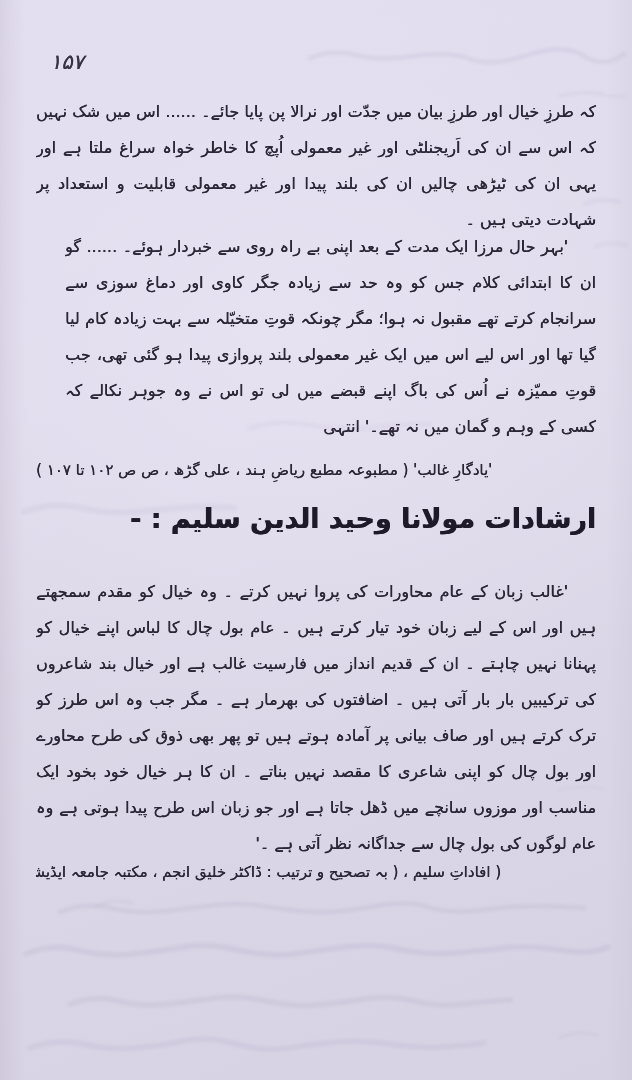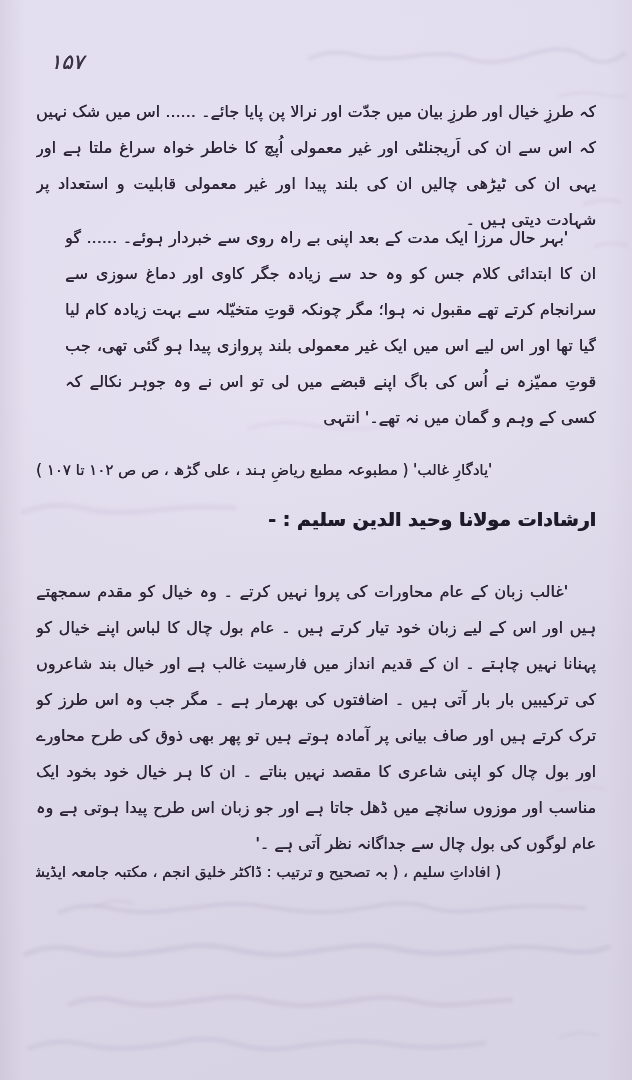--- a/index.html
+++ b/index.html
@@ -40,34 +40,34 @@
   .para{
     right:36px;left:36px;
     font-size:16px;
     line-height:36px;
     text-align:justify;
     text-shadow:0.3px 0 0 currentColor;
     overflow:hidden;
   }
   .para.indent{text-indent:28px;}
   .para1{top:94px;height:150px;}
-  .para2{top:220px;height:216px;margin-left:29px;}
+  .para2{top:229px;height:216px;margin-left:29px;}
   .citation{
     right:36px;left:36px;
     font-size:15px;
     line-height:30px;
     text-shadow:0.25px 0 0 currentColor;
     white-space:nowrap;
     overflow:hidden;
   }
   .citation1{top:455px;text-align:left;}
   .heading{
     top:497px;right:36px;left:48px;
     margin:0;
-    font-size:19px;
+    font-size:27px;
     font-weight:bold;
     text-align:right;
     color:#1f1a2a;
     line-height:44px;
     text-shadow:0.6px 0 0 currentColor;
   }
   .para3{top:574px;height:292px;}
   .citation2{top:857px;text-align:right;padding-right:95px;}
 </style>
 </head>

